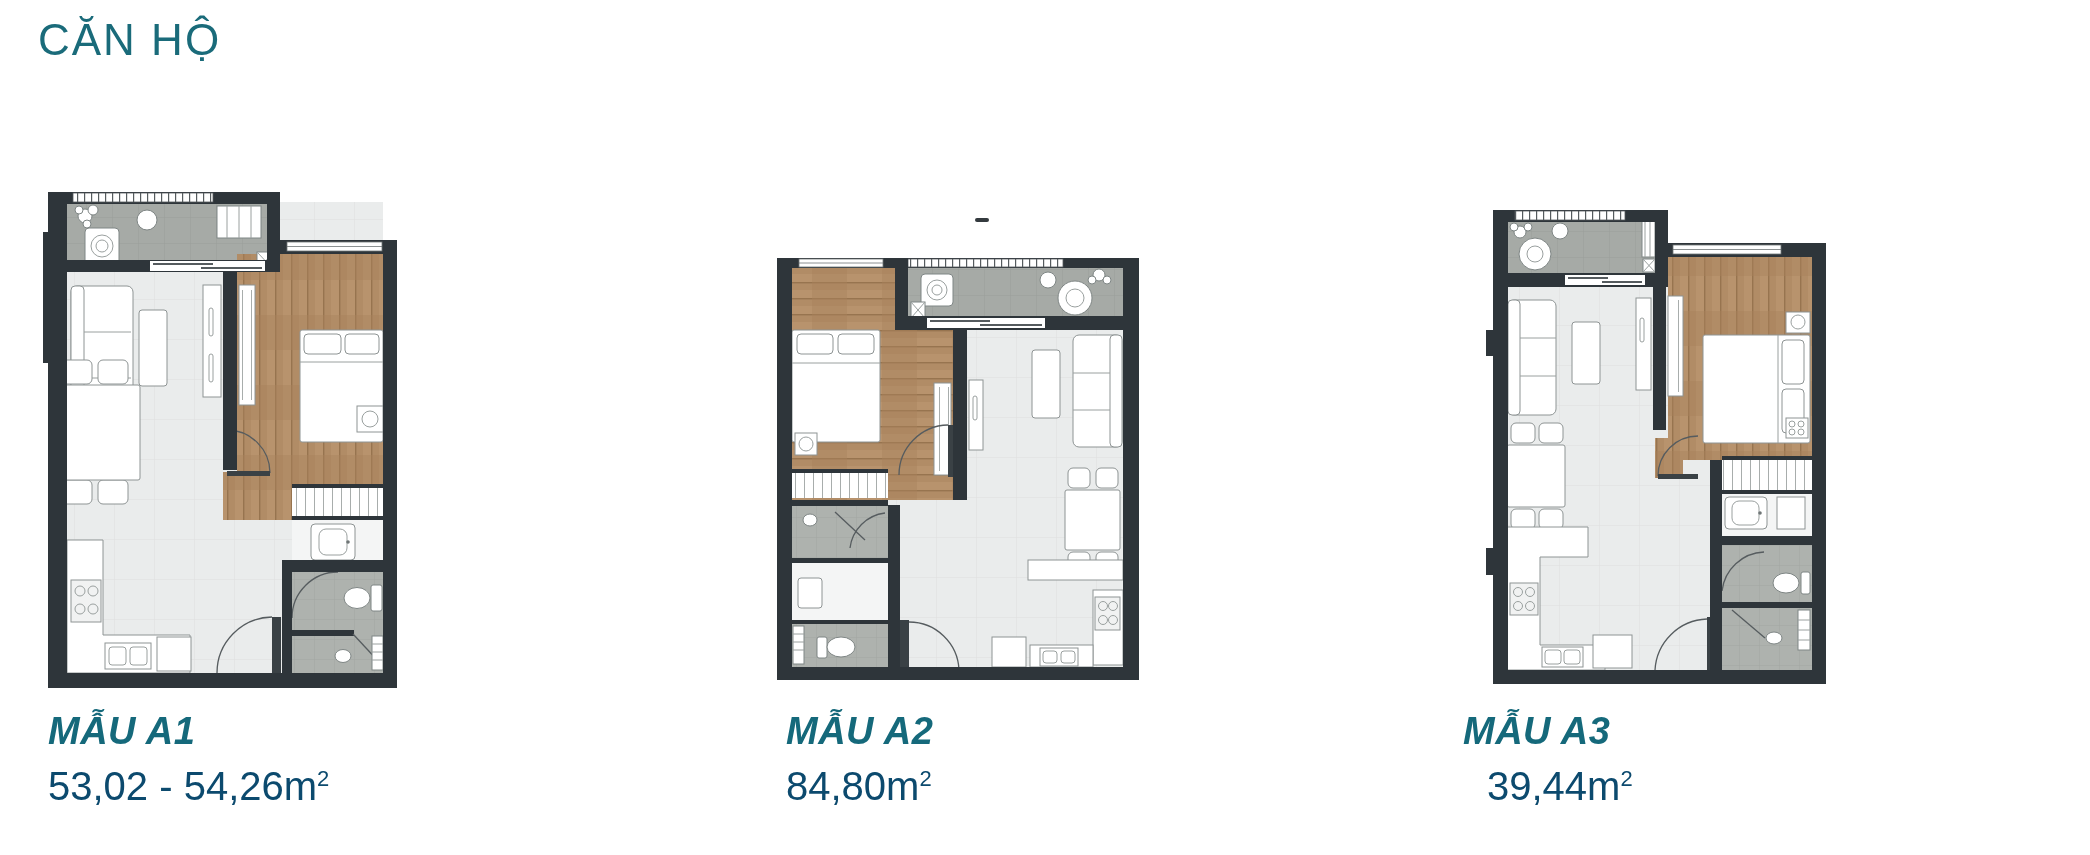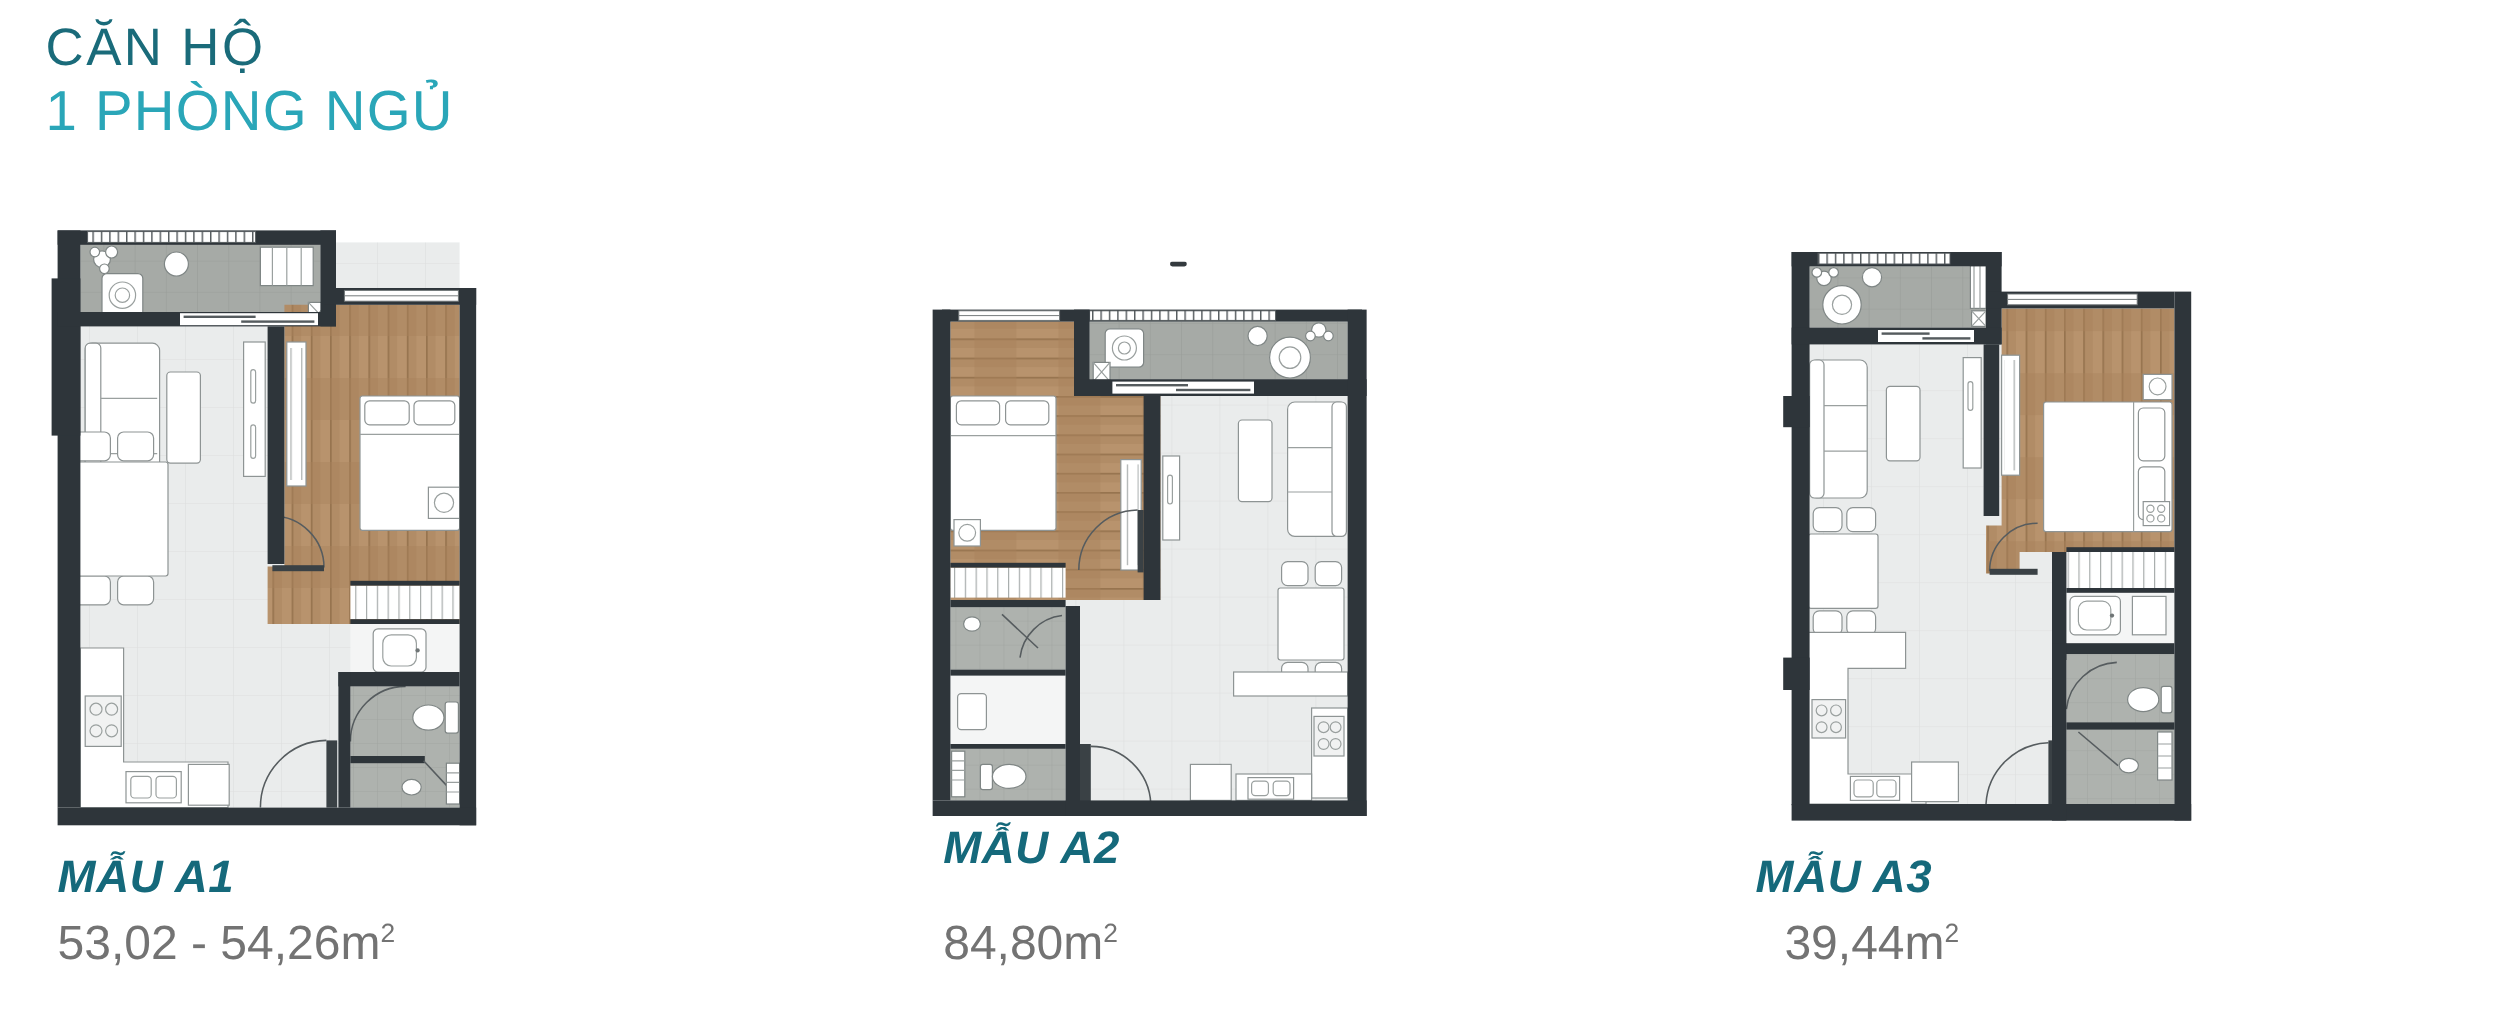--- a/index.html
+++ b/index.html
@@ -3,21 +3,21 @@
 <meta charset="utf-8">
 <style>
   html,body{margin:0;padding:0;background:#ffffff;}
   #stage{position:relative;width:2090px;height:855px;background:#ffffff;overflow:hidden;
          font-family:"Liberation Sans", sans-serif;}
   .title-block{position:absolute;left:38px;top:18px;}
   .title-line1{font-size:44px;font-weight:400;letter-spacing:2px;color:#1a6b7a;line-height:1.0;}
   .title-line2{font-size:47px;font-weight:400;letter-spacing:1px;color:#2aa6b8;line-height:1.0;margin-top:6px;}
   .plan{position:absolute;}
   .unit-label{position:absolute;font-size:38px;font-weight:700;letter-spacing:0.5px;color:#15697b;font-style:italic;}
-  .unit-area{position:absolute;font-size:40px;font-weight:400;color:#737373;}
+  .unit-area{position:absolute;font-size:40px;font-weight:400;color:#0c4a6e;}
   .unit-area sup{font-size:55%;vertical-align:super;}
   svg .wall{fill:#2e353a;}
   svg .furn{fill:#ffffff;stroke:#8e9494;stroke-width:1;}
   svg .furnl{fill:none;stroke:#9aa09f;stroke-width:1;}
   svg .fixt{fill:#ffffff;stroke:#7f8685;stroke-width:1;}
   svg .arc{fill:none;stroke:#565c5f;stroke-width:1.3;}
   svg .leaf{fill:#3a4145;}
   svg .mat{fill:#b9bdba;}
   svg .winf{fill:#ffffff;stroke:#6f7576;stroke-width:0.8;}
 </style>
@@ -58,21 +58,20 @@
       </pattern>
       <pattern id="hang" width="9" height="30" patternUnits="userSpaceOnUse">
         <rect width="9" height="30" fill="#ffffff"></rect>
         <rect width="1" height="30" fill="#a8adac"></rect>
       </pattern>
     </defs>
   </svg>
 
   <div class="title-block">
     <div class="title-line1">CĂN HỘ</div>
-    <div class="title-line2">1 PHÒNG NGỦ</div>
   </div>
 
   <svg class="plan" style="left:35px;top:140px" width="362" height="548" viewBox="0 0 362 548">
 
     <g>
       <rect x="32" y="62" width="316" height="471" fill="url(#tileL)"></rect>
       <rect x="32" y="62" width="200" height="58" fill="url(#tileG)"></rect>
       <path d="M202,114 H348 V380 H188 V332 H202 Z" fill="url(#woodV)"></path>
       <rect x="257" y="348" width="91" height="28" fill="url(#hang)"></rect>
       <rect x="257" y="380" width="91" height="40" fill="#f4f5f5"></rect>
@@ -508,21 +507,21 @@
       <rect x="230" y="330" width="12" height="148" class="wall"></rect>
       <rect x="242" y="396" width="90" height="6" class="wall"></rect>
     </g>
   </svg>
 
   <div class="unit-label" style="left:48px;top:710px">MẪU A1</div>
   <div class="unit-area" style="left:48px;top:764px">
     <span>53,02 - 54,26m</span><sup>2</sup>
   </div>
 
-  <div class="unit-label" style="left:786px;top:686px">MẪU A2</div>
+  <div class="unit-label" style="left:786px;top:710px">MẪU A2</div>
   <div class="unit-area" style="left:786px;top:764px">
     <span>84,80m</span><sup>2</sup>
   </div>
 
   <div class="unit-label" style="left:1463px;top:710px">MẪU A3</div>
   <div class="unit-area" style="left:1487px;top:764px">
     <span>39,44m</span><sup>2</sup>
   </div>
 
 </div>

